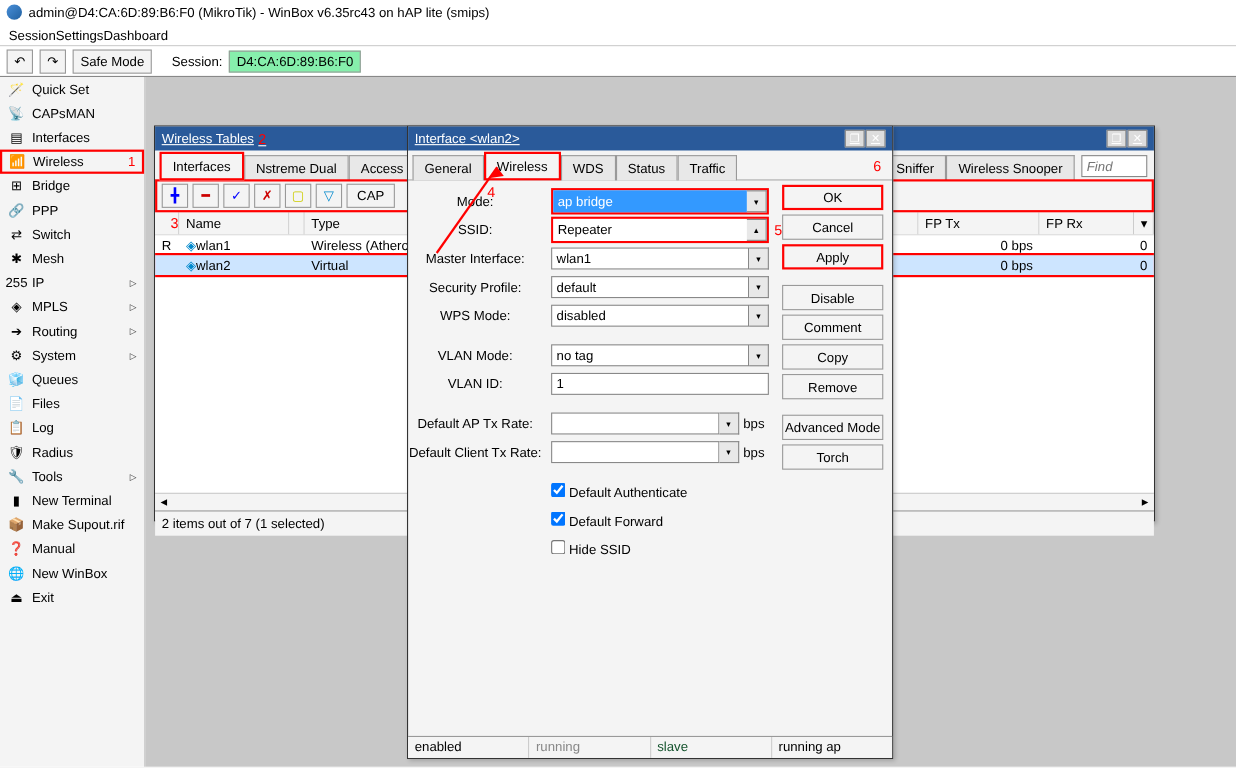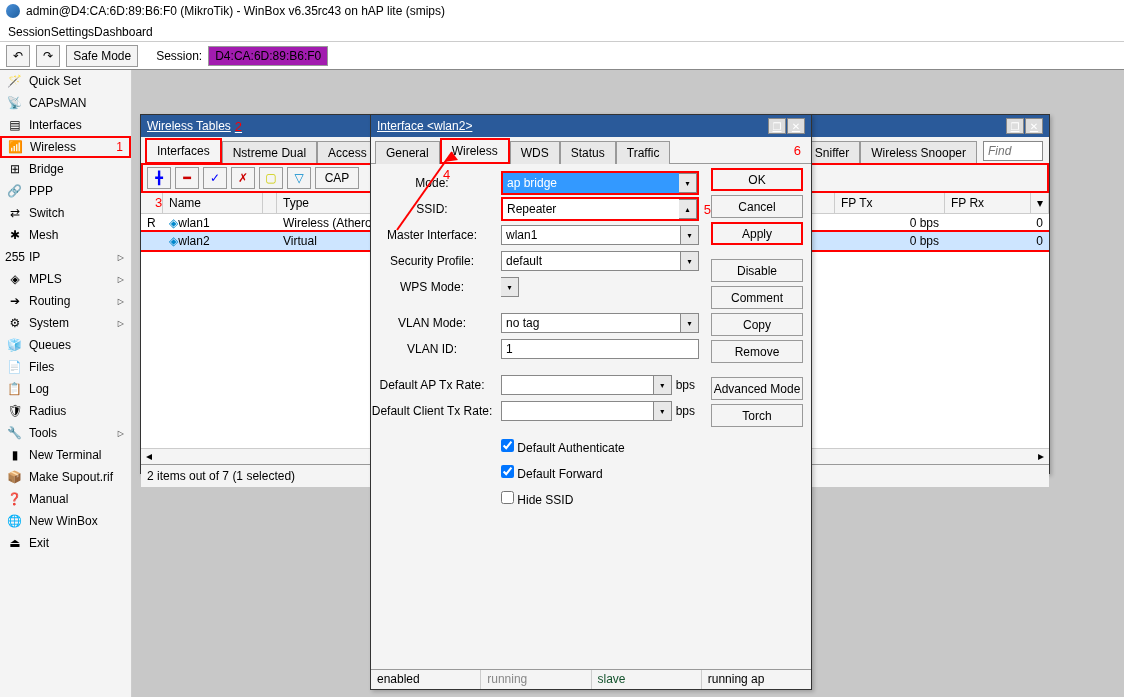--- a/index.html
+++ b/index.html
@@ -2,21 +2,21 @@
 <html><head>
 <meta charset="utf-8">
 <style>
 * { margin:0; padding:0; box-sizing:border-box; font-family:"Segoe UI",Arial,sans-serif; font-size:12px; }
 body { background:#fff; width:1124px; height:698px; overflow:hidden; position:relative; }
 .titlebar { height:22px; background:#fff; display:flex; align-items:center; padding-left:6px; gap:6px; }
 .titlebar .globe { width:14px; height:14px; border-radius:50%; background:linear-gradient(135deg,#4a90d9,#2060a0); }
 .menubar { height:20px; display:flex; align-items:center; padding-left:8px; border-bottom:1px solid #ccc; }
 .toolbar { height:28px; display:flex; align-items:center; padding:0 6px; gap:6px; border-bottom:1px solid #888; }
 .tbtn { display:inline-flex; align-items:center; justify-content:center; height:22px; min-width:24px; padding:0 6px; border:1px solid #999; background:#f4f4f4; cursor:default; }
-.sessionbox { border:1px solid #999; background:#a21caf; padding:1px 6px; height:20px; min-width:120px; display:inline-flex; align-items:center; }
+.sessionbox { border:1px solid #999; background:#86efac; padding:1px 6px; height:20px; min-width:120px; display:inline-flex; align-items:center; }
 .main { display:flex; height:627px; }
 .sidebar { width:132px; background:#f4f4f4; border-right:1px solid #ccc; position:relative; }
 .sideitem { display:flex; align-items:center; height:22px; padding:0 6px; gap:6px; cursor:default; border:1px solid transparent; }
 .sideitem.sel { border:2px solid red; }
 .sideitem .ic { width:16px; height:16px; display:inline-flex; align-items:center; justify-content:center; }
 .tri { font-size:8px; margin-left:auto; color:#333; }
 .workspace { flex:1; background:#c8c8c8; position:relative; }
 .win { position:absolute; background:#f4f4f4; border:1px solid #333; box-shadow:2px 2px 4px rgba(0,0,0,.2); }
 .win-tb { background:#2a5a9a; color:#fff; height:22px; display:flex; align-items:center; padding:0 6px;text-decoration:underline; }
 .win-tb .winbtns { margin-left:auto; display:flex; gap:0; }
@@ -274,20 +274,21 @@
             <div class="form-input">wlan1</div>
             <div class="selbtn">▾</div>
           </div>
           <div class="form-row">
             <div class="form-label">Security Profile:</div>
             <div class="form-input">default</div>
             <div class="selbtn">▾</div>
           </div>
           <div class="form-row">
             <div class="form-label">WPS Mode:</div>
+            <div class="form-input">disabled</div>
             <div class="selbtn">▾</div>
           </div>
           <div style="height:10px"></div>
           <div class="form-row">
             <div class="form-label">VLAN Mode:</div>
             <div class="form-input">no tag</div>
             <div class="selbtn">▾</div>
           </div>
           <div class="form-row">
             <div class="form-label">VLAN ID:</div>

